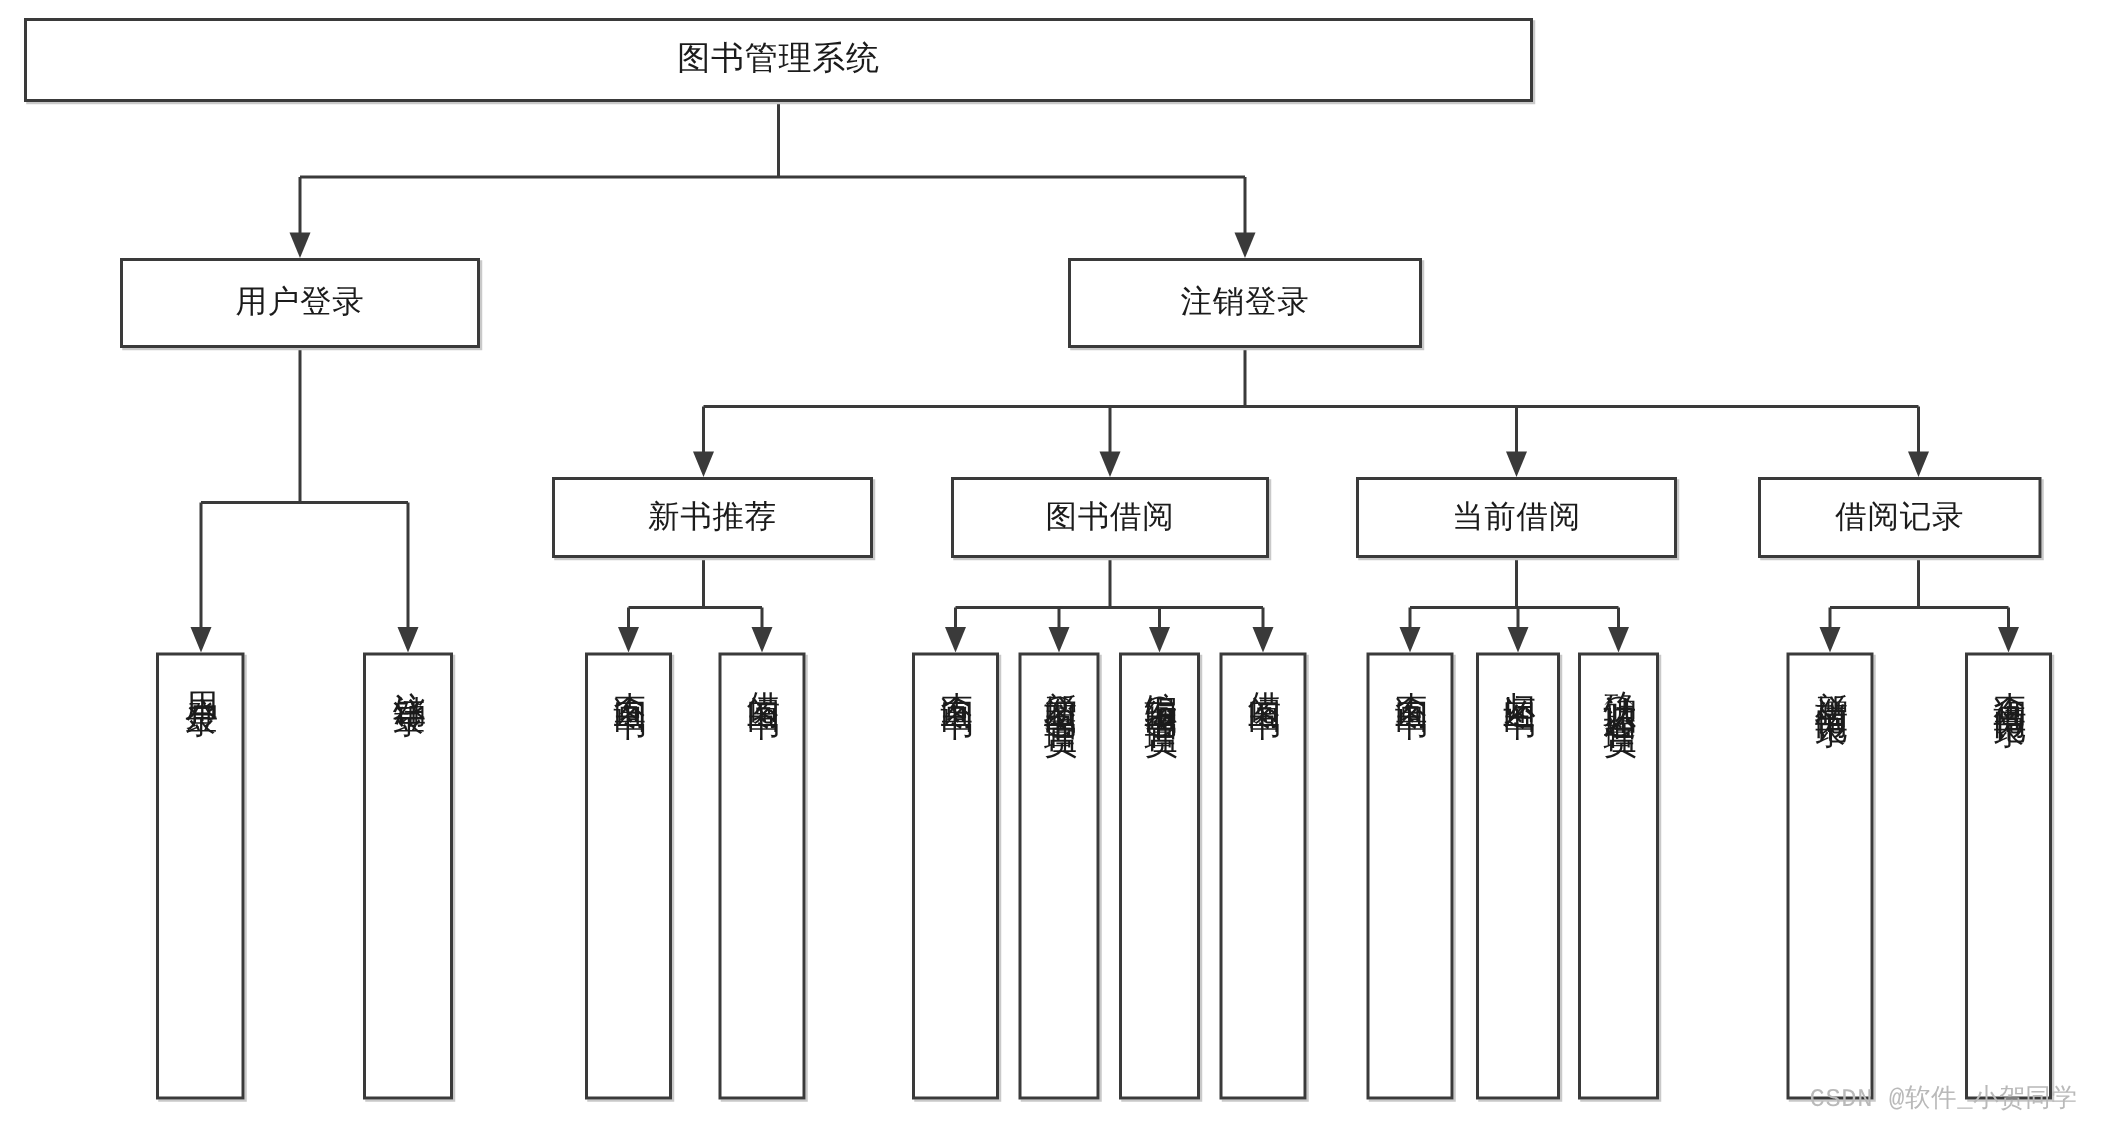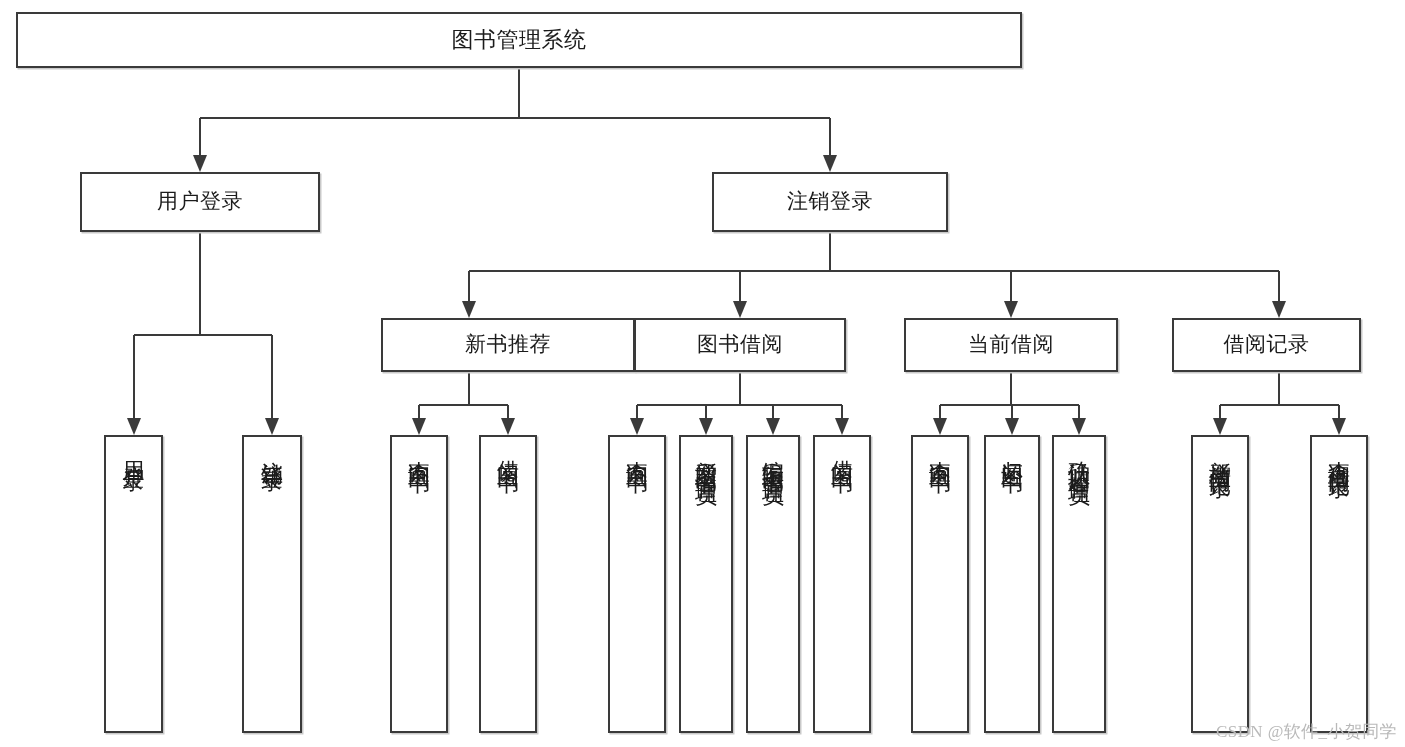--- a/index.html
+++ b/index.html
@@ -67,27 +67,27 @@
     position: absolute;
     width: 0;
     height: 0;
     border-left: 7px solid transparent;
     border-right: 7px solid transparent;
     border-top: 17px solid #3a3a3a;
   }
   
   #watermark {
     position: absolute;
-    right: 8px;
+    right: 20px;
     bottom: 4px;
     font-size: 17px;
     color: #b9b9b9;
     white-space: nowrap;
     letter-spacing: 0.4px;
-    font-family: Liberation Serif, serif;
+    font-family: Liberation Mono, monospace;
   }
 </style>
 </head>
 <body>
 
 <div id="canvas">
 
   <div id="conn-layer">
       <div class="conn v" style="left: 518px; top: 68px; height: 50px;"></div>
       <div class="conn h" style="left: 200px; top: 117px; width: 630px;"></div>
@@ -147,21 +147,21 @@
     <span class="node-label">图书管理系统</span>
   </div>
 
   <div class="node branch shadowed" id="node-user-login" style="left: 80px; top: 172px; width: 240px; height: 60px;">
     <span class="node-label">用户登录</span>
   </div>
   <div class="node branch shadowed" id="node-book-manage" style="left: 712px; top: 172px; width: 236px; height: 60px;">
     <span class="node-label">注销登录</span>
   </div>
 
-  <div class="node branch shadowed" id="node-new-book-rec" style="left: 381px; top: 318px; width: 254px; height: 54px;">
+  <div class="node branch shadowed" id="node-new-book-rec" style="left: 368px; top: 318px; width: 214px; height: 54px;">
     <span class="node-label">新书推荐</span>
   </div>
   <div class="node branch shadowed" id="node-current-borrow" style="left: 904px; top: 318px; width: 214px; height: 54px;">
     <span class="node-label">当前借阅</span>
   </div>
   <div class="node branch shadowed" id="node-book-borrow" style="left: 634px; top: 318px; width: 212px; height: 54px;">
     <span class="node-label">图书借阅</span>
   </div>
   <div class="node branch shadowed" id="node-borrow-record" style="left: 1172px; top: 318px; width: 189px; height: 54px;">
     <span class="node-label">借阅记录</span>

